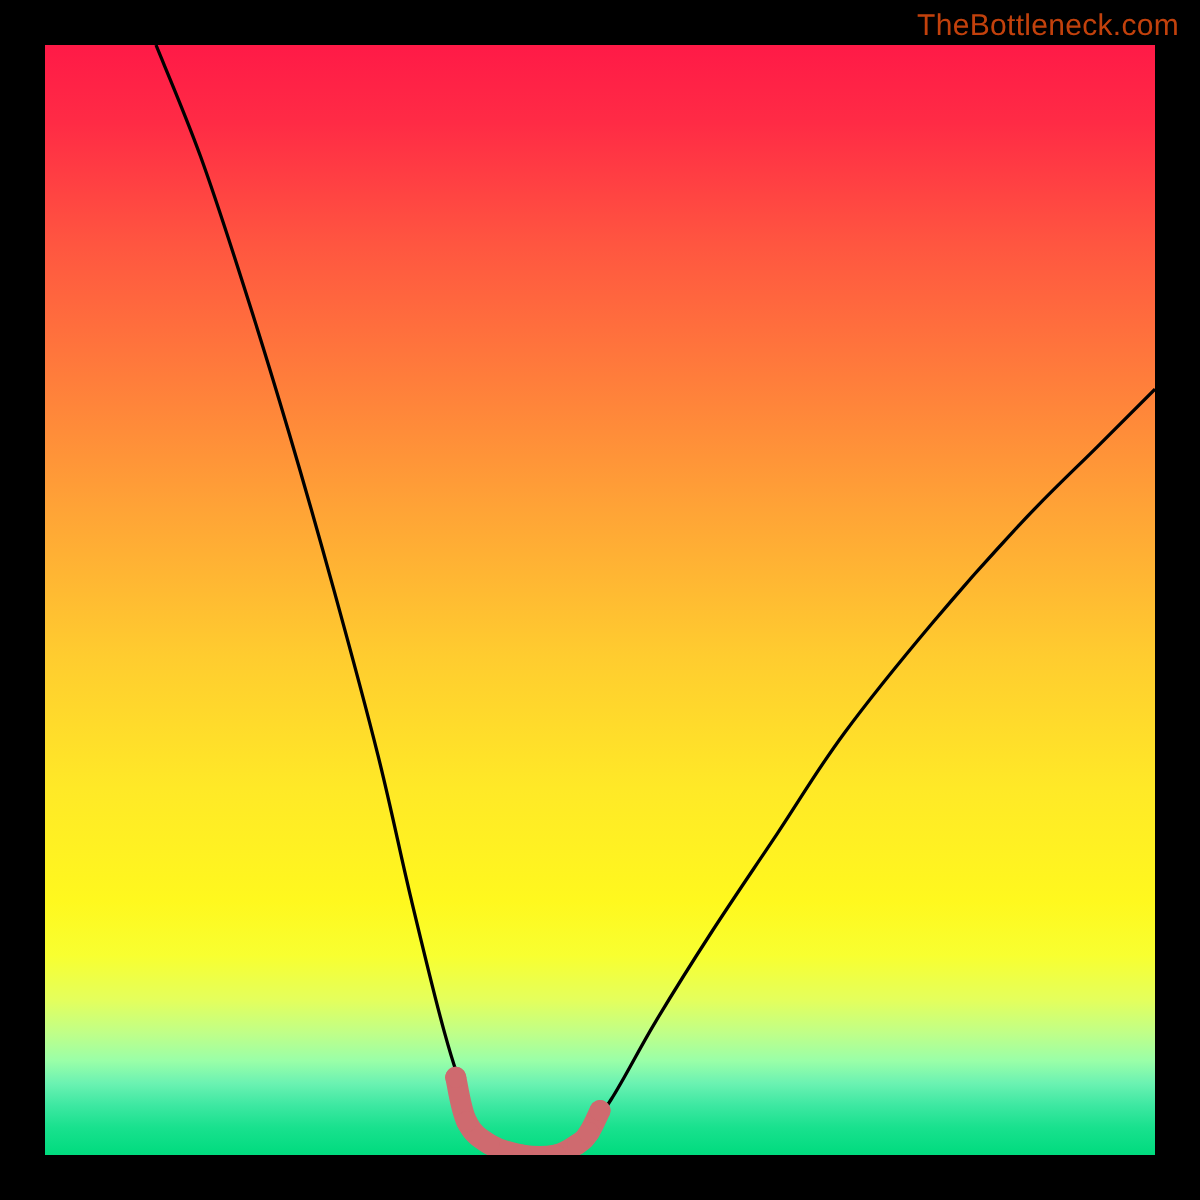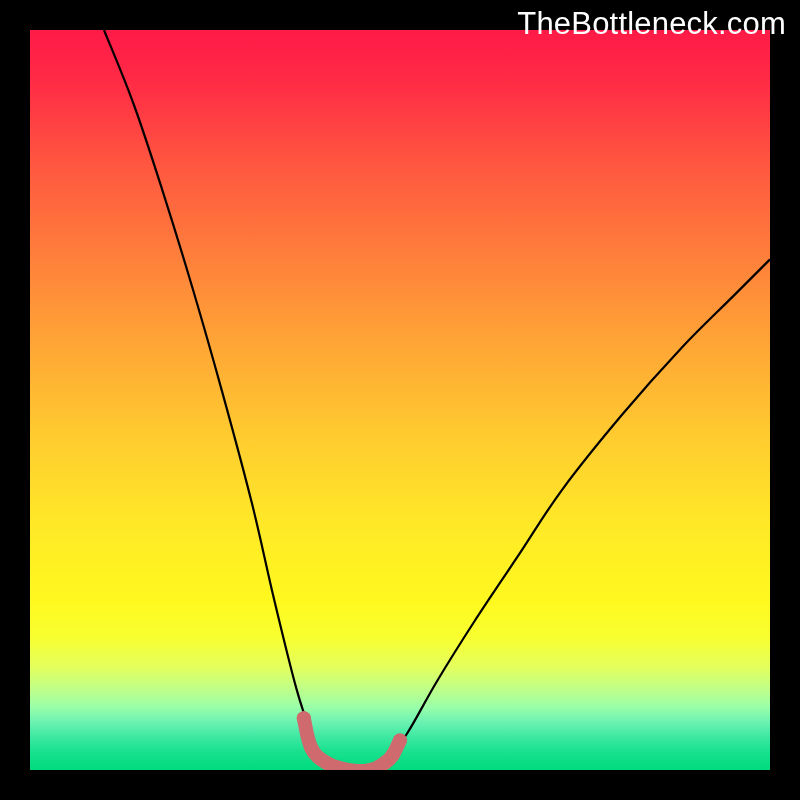--- a/index.html
+++ b/index.html
@@ -21,22 +21,22 @@
     left: 30px;
     top: 30px;
     width: 740px;
     height: 740px;
     overflow: hidden;
   }
   .watermark {
     position: absolute;
     top: 6px;
     right: 14px;
-    color: #ffffff;
-    font-size: 31px;
+    color: #c2410c;
+    font-size: 20px;
     font-weight: 500;
     letter-spacing: 0.2px;
     z-index: 30;
     font-family: Arial, sans-serif;
   }
   svg { display: block; }
 </style>
 </head>
 <body>
 

